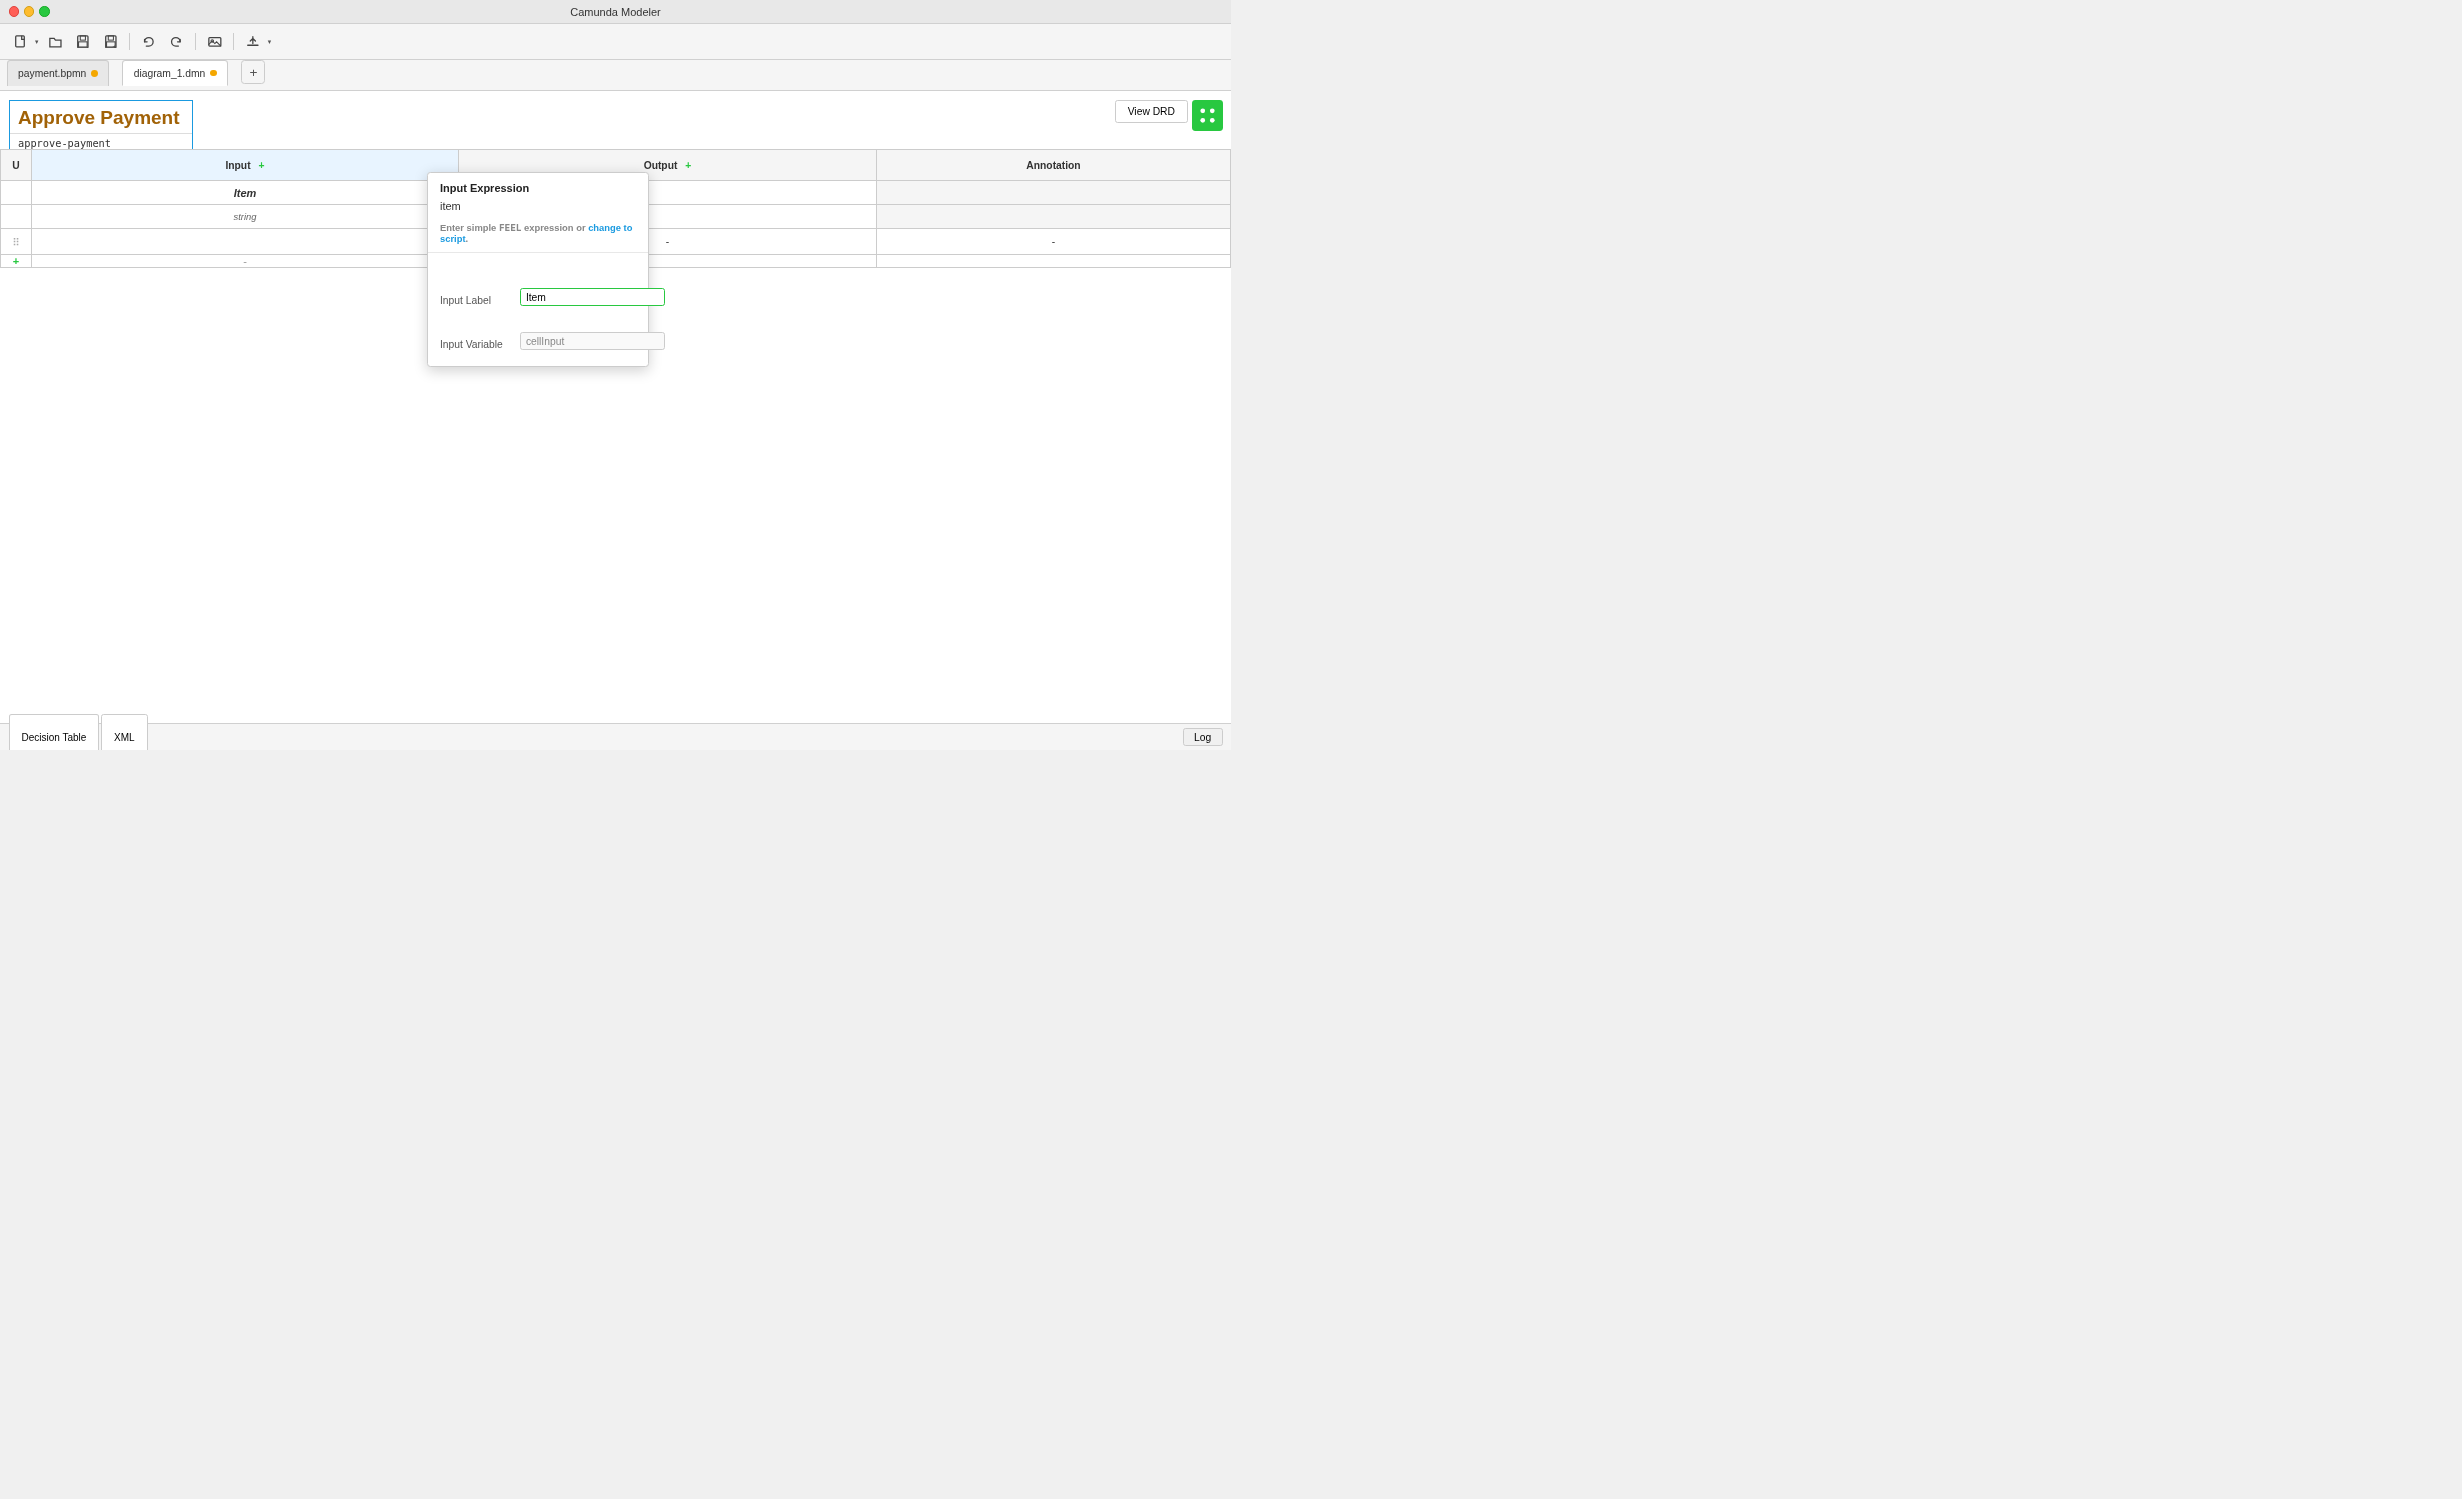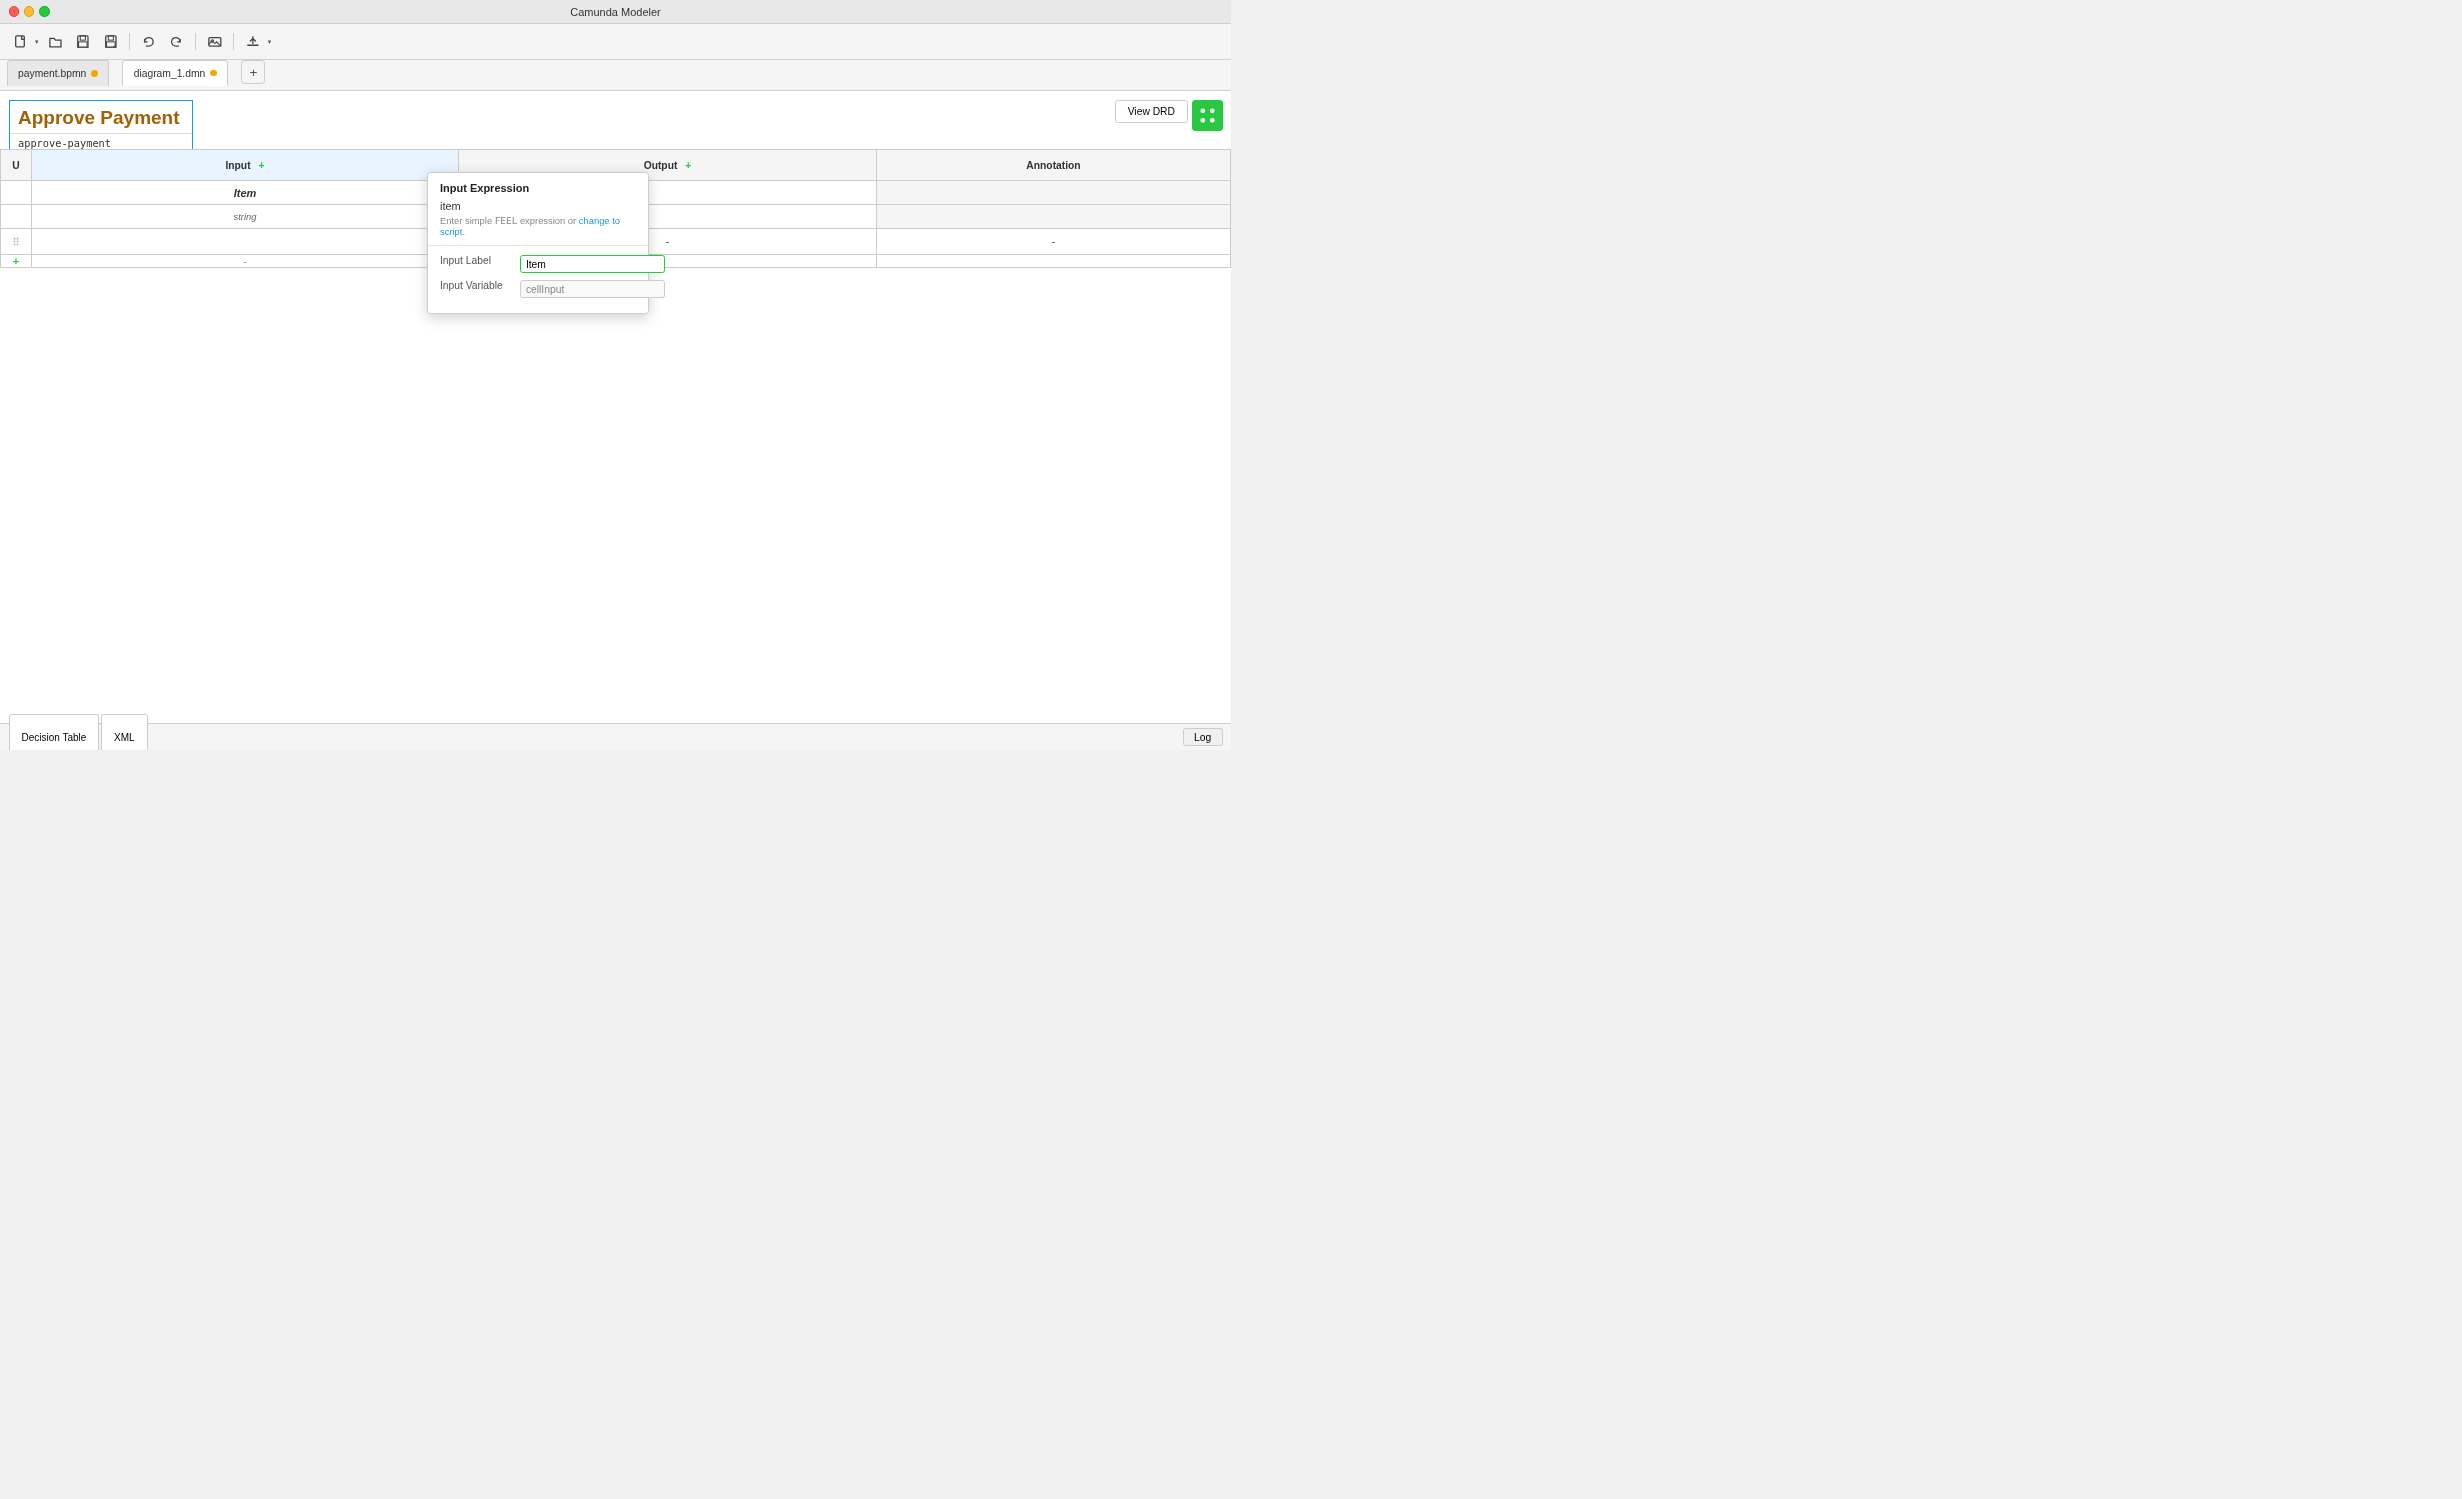--- a/index.html
+++ b/index.html
@@ -301,32 +301,34 @@
       border: none;
       outline: none;
       font-size: 11px;
       color: #333;
       background: transparent;
       padding: 1.7px 0;
     }
     .popup-hint {
       font-size: 9.4px;
       color: #888;
-      margin-top: 1px;
+      margin-top: 8px;
+      font-weight: bold;
     }
     .popup-hint a {
       color: #1a9ae0;
       text-decoration: none;
       cursor: pointer;
     }
     .popup-label-row {
       display: flex;
-      align-items: flex-start;
+      align-items: flex-end;
       gap: 6.8px;
       margin-bottom: 6.8px;
+      margin-top: 26px;
     }
     .popup-label-text {
       font-size: 10.3px;
       color: #555;
       min-width: 73px;
     }
     .popup-text-input {
       flex: 1;
       border: 0.9px solid #28c840;
       border-radius: 2.6px;

